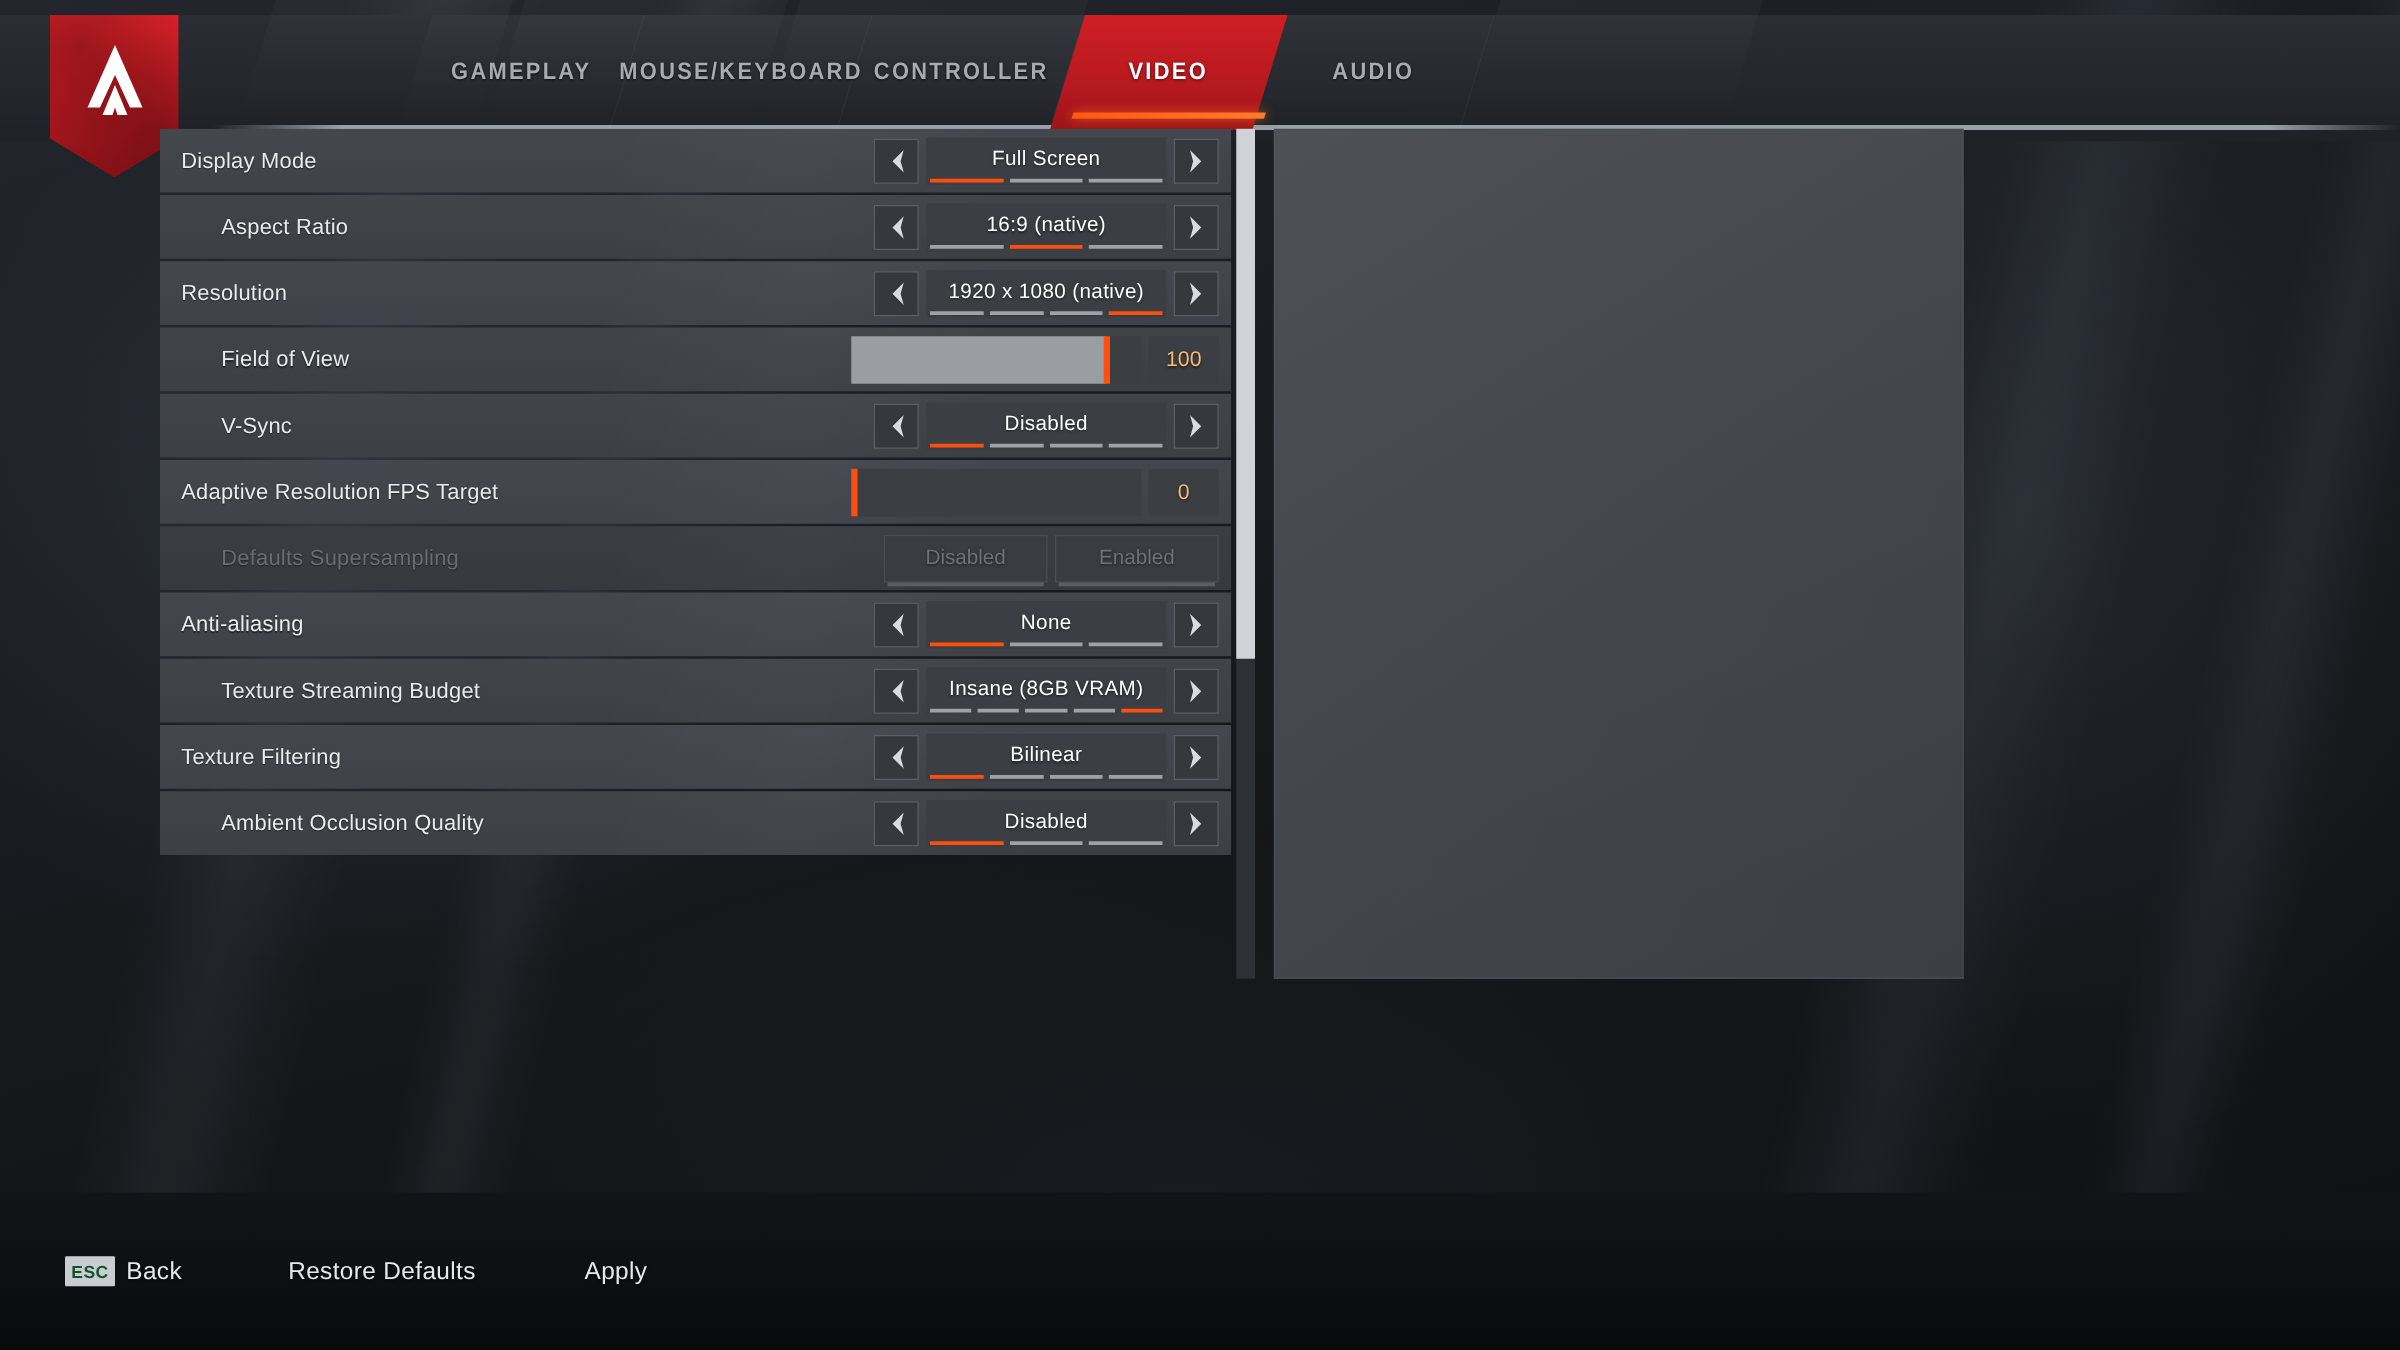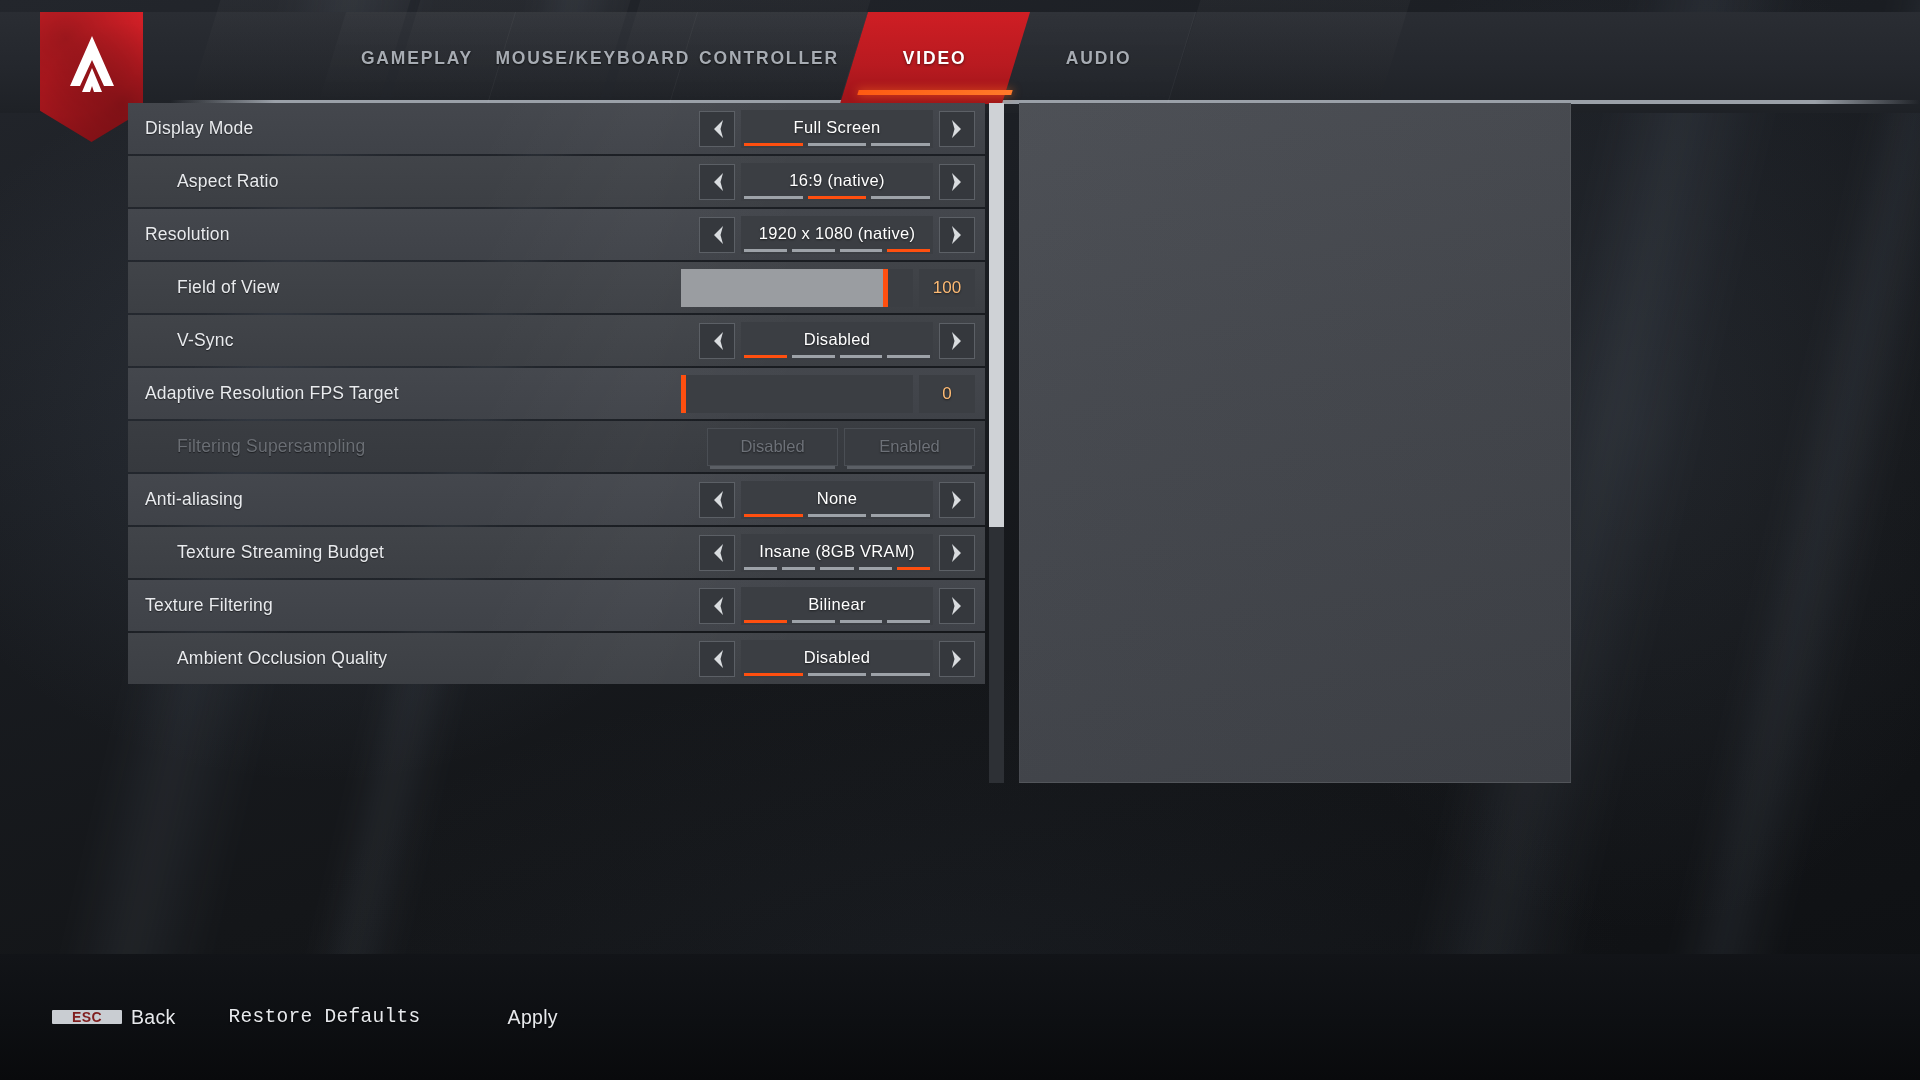--- a/index.html
+++ b/index.html
@@ -257,22 +257,22 @@
     display: flex; align-items: center;
   }
   .footer-item {
     display: flex; align-items: center; cursor: pointer;
     font-size: 19.5px; color: #e7e9ec; letter-spacing: 0.3px;
     font-family: "Liberation Sans", sans-serif;
     text-shadow: 0 1px 2px rgba(0,0,0,0.6);
   }
   .esc-key {
     display: inline-flex; align-items: center; justify-content: center;
-    min-width: 38px; height: 14px; padding: 0 20px; margin-right: 9px;
-    background: #c9cdd2; color: #7f1d1d;
+    min-width: 38px; height: 24px; padding: 0 5px; margin-right: 9px;
+    background: #c9cdd2; color: #14532d;
     font-size: 14px; font-weight: 700; letter-spacing: 0.4px;
     font-family: "Liberation Sans", sans-serif;
     text-shadow: none;
     border-radius: 1px;
   }
 </style>
 </head>
 <body>
 
 <div id="root">
@@ -443,21 +443,21 @@
             <div class="slider-fill" style="width:0%"></div>
             <div class="slider-handle" style="left:calc(0% - 0px)"></div>
           </div>
           <div class="num-box">
             <span>0</span>
           </div>
         </div>
       </div>
       <div class="row alt dim">
         <div class="row-facet"></div>
-        <span class="row-label">Filtering Supersampling</span>
+        <span class="row-label">Defaults Supersampling</span>
         <div class="ctl">
           <div class="toggle">
             <span>Disabled</span>
           </div>
           <div class="toggle">
             <span>Enabled</span>
           </div>
         </div>
       </div>
       <div class="row">
@@ -565,20 +565,20 @@
     <div class="scroll-thumb"></div>
   </div>
 
   <div class="preview"></div>
 
   <div class="footer">
     <div class="footer-item" style="margin-left:52px;">
       <span class="esc-key">ESC</span>
       <span>Back</span>
     </div>
-    <div class="footer-item" style="margin-left:53px;font-family:Liberation Mono, monospace;">
+    <div class="footer-item" style="margin-left:85px;">
       <span>Restore Defaults</span>
     </div>
     <div class="footer-item" style="margin-left:87px;">
       <span>Apply</span>
     </div>
   </div>
 </div>
 
 </body></html>

